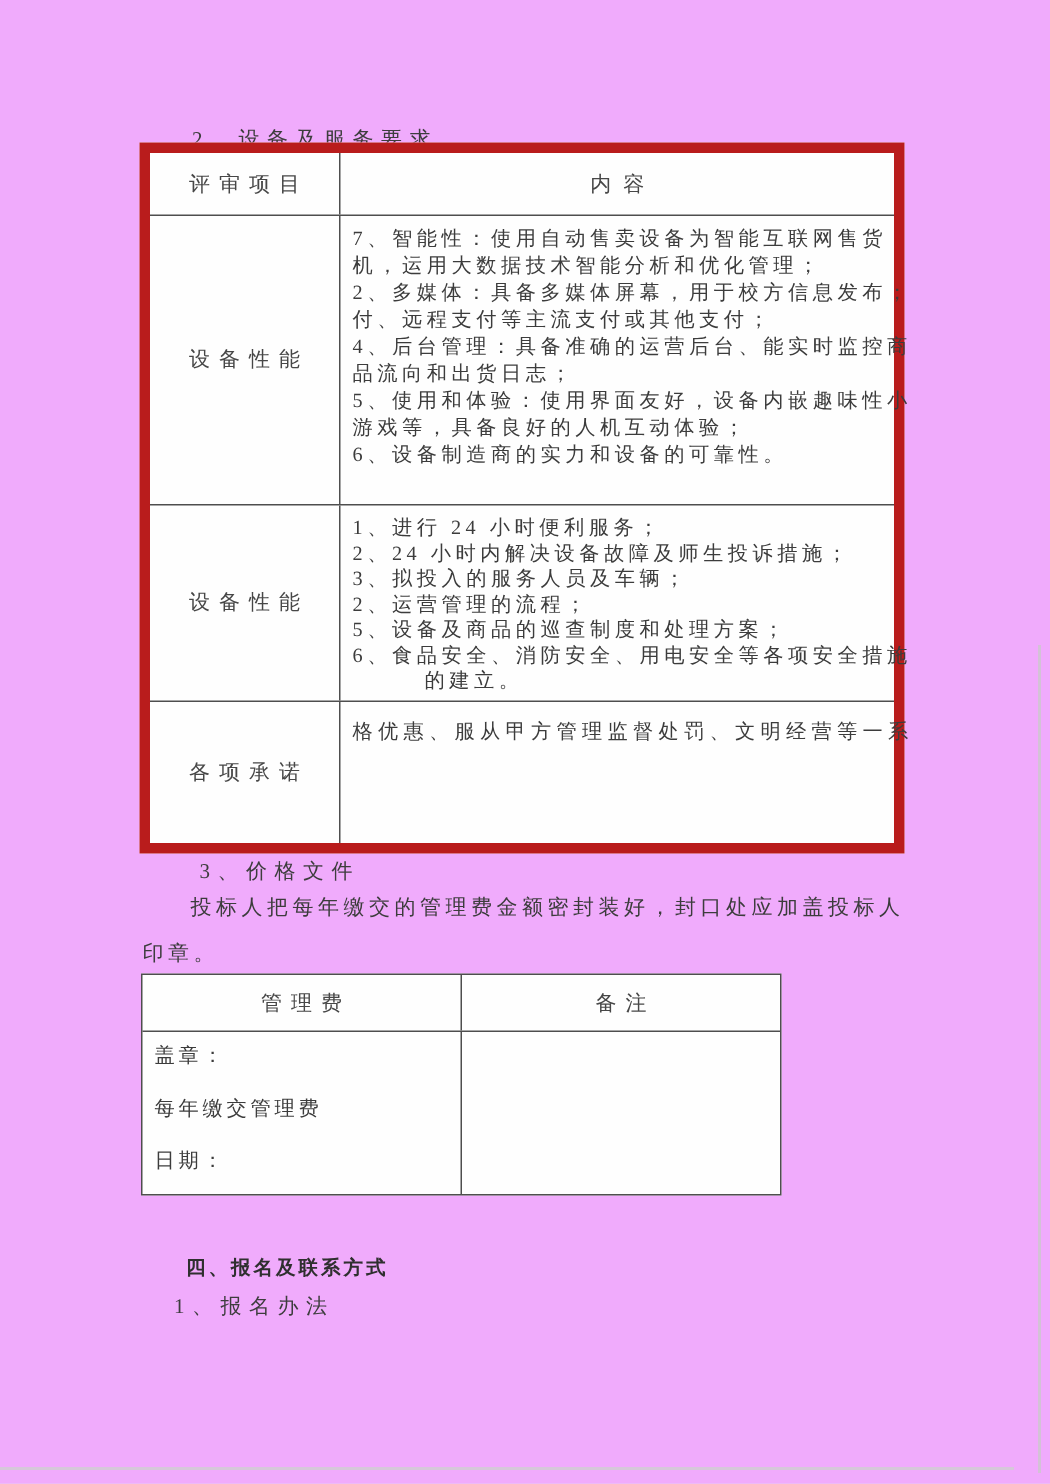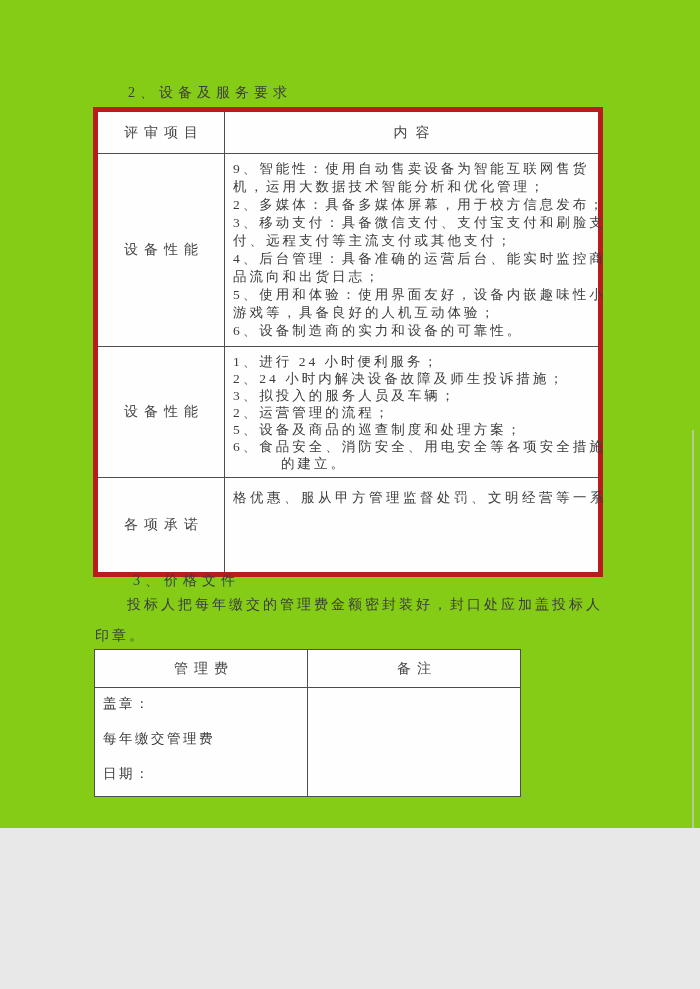--- a/index.html
+++ b/index.html
@@ -2,44 +2,44 @@
 <html><head>
 <meta charset="utf-8">
 <style>
   html,body{margin:0;padding:0;}
   body{
     background:#e8e8e8;
     font-family:"Liberation Serif","DejaVu Serif",serif;
   }
   .page{
     position:relative;
-    width:700px;height:828px;
+    width:700px;height:989px;
     margin:0 auto;
-    background:#84cc16;
+    background:#f0abfc;
     color:#3c3c3c;
     overflow:hidden;
   }
   .abs{position:absolute;}
   .heading{
     font-size:14px;
     letter-spacing:5px;
     color:#3d3d3d;
     white-space:nowrap;
   }
   .heading-bold{
     font-size:13px;
     font-weight:bold;
     letter-spacing:2px;
     color:#2f2f2f;
     white-space:nowrap;
   }
   
   .tbl1{
-    left:93px;top:107px;width:510px;
-    border:5px solid #b91c1c;
+    left:93px;top:95px;width:510px;
+    border:7px solid #b91c1c;
     box-sizing:border-box;
     background:#fefefe;
   }
   .t-row{display:flex;align-items:stretch;}
   .t-row + .t-row{border-top:1px solid #4e4e4e;}
   .t-head{height:41px;}
   .cell-item{
     width:126px;flex:0 0 126px;
     border-right:1px solid #4e4e4e;
     display:flex;align-items:center;justify-content:center;
@@ -114,24 +114,23 @@
 
   <div class="abs tbl1">
     <div class="t-row t-head">
       <div class="cell-item">评审项目</div>
       <div class="cell-content head-center">内容</div>
     </div>
 
     <div class="t-row">
       <div class="cell-item">设备性能</div>
       <div class="cell-content mh-r1">
-        <div class="line">9、智能性：使用自动售卖设备为智能互联网售货</div>
+        <div class="line">7、智能性：使用自动售卖设备为智能互联网售货</div>
         <div class="line">机，运用大数据技术智能分析和优化管理；</div>
         <div class="line">2、多媒体：具备多媒体屏幕，用于校方信息发布；</div>
-        <div class="line">3、移动支付：具备微信支付、支付宝支付和刷脸支</div>
         <div class="line">付、远程支付等主流支付或其他支付；</div>
         <div class="line">4、后台管理：具备准确的运营后台、能实时监控商</div>
         <div class="line">品流向和出货日志；</div>
         <div class="line">5、使用和体验：使用界面友好，设备内嵌趣味性小</div>
         <div class="line">游戏等，具备良好的人机互动体验；</div>
         <div class="line">6、设备制造商的实力和设备的可靠性。</div>
       </div>
     </div>
 
     <div class="t-row r2">

